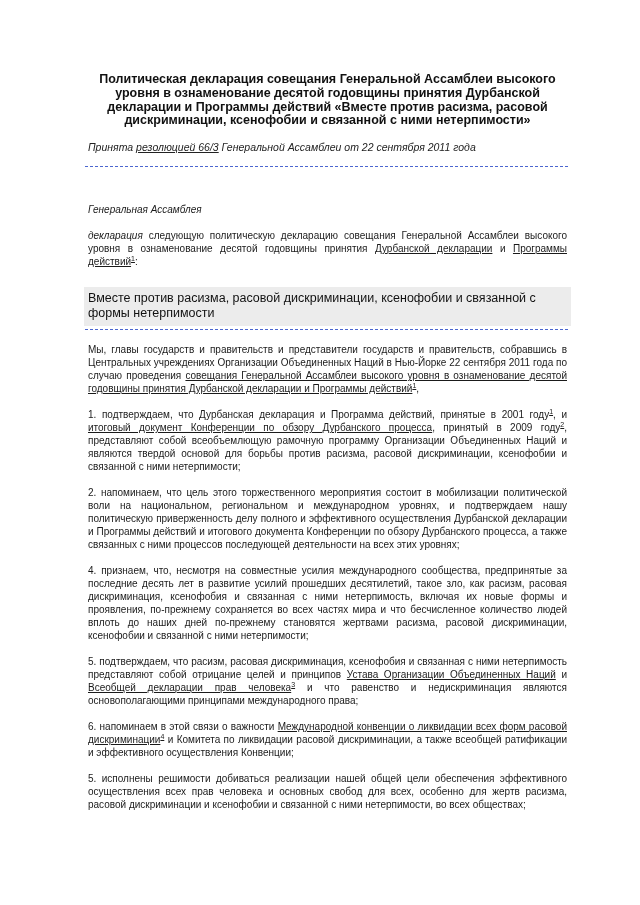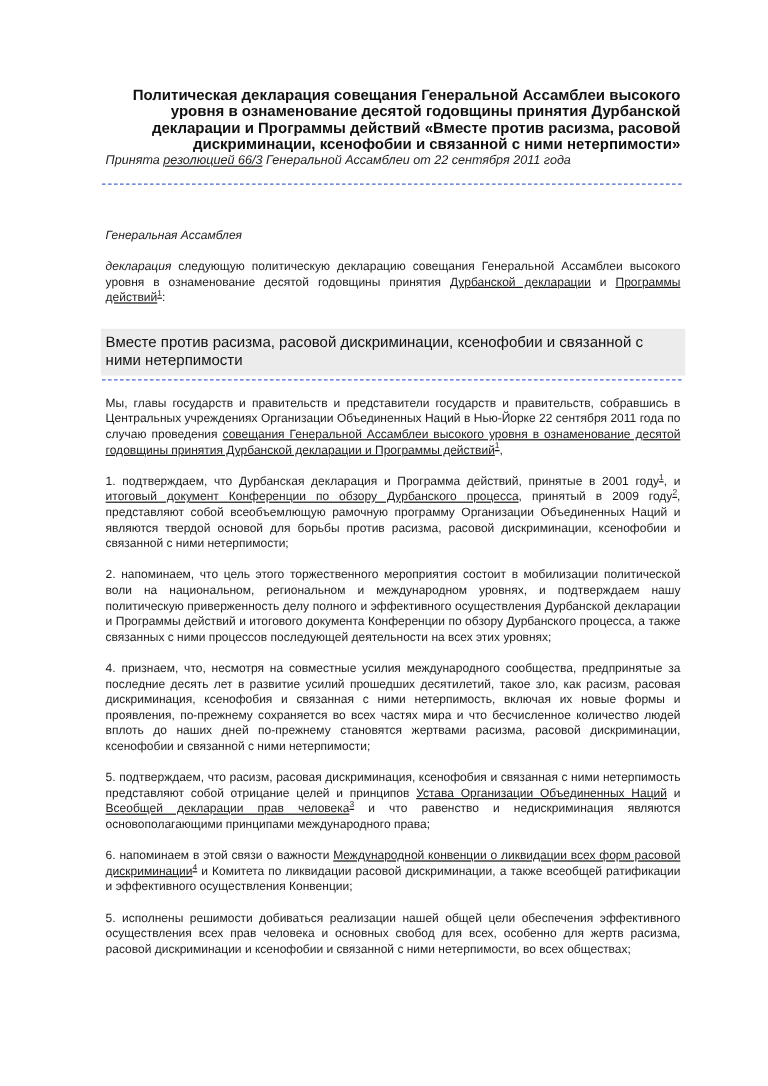--- a/index.html
+++ b/index.html
@@ -20,23 +20,24 @@
     top: 0;
     left: 88px;
     width: 479px;
   }
   .doc-title {
     margin-top: 73px;
     font-size: 12.5px;
     font-weight: bold;
     line-height: 13.8px;
     color: #111111;
-    text-align: right;
+    text-align: center;
   }
   .doc-subtitle {
+    margin-top: 13px;
     font-size: 10.5px;
     font-style: italic;
     line-height: 13px;
     color: #222222;
   }
   .divider {
     border: 0;
     border-top: 1px dashed #4b66cf;
     height: 0;
     margin: 0;
@@ -95,21 +96,21 @@
   <div class="doc-title">Политическая декларация совещания Генеральной Ассамблеи высокого уровня в ознаменование десятой годовщины принятия Дурбанской декларации и Программы действий «Вместе против расизма, расовой дискриминации, ксенофобии и связанной с ними нетерпимости»</div>
 
   <div class="doc-subtitle">Принята <a class="doc-link">резолюцией 66/3</a> Генеральной Ассамблеи от 22 сентября 2011 года</div>
 
   <hr class="divider divider-1" style="border-top-color: rgb(75, 102, 207);">
 
   <div class="assembly-label">Генеральная Ассамблея</div>
 
   <p class="body-par"><em>декларация</em> следующую политическую декларацию совещания Генеральной Ассамблеи высокого уровня в ознаменование десятой годовщины принятия <a class="doc-link">Дурбанской декларации</a> и <a class="doc-link">Программы действий</a><sup class="fn"><a>1</a></sup>:</p>
 
-  <div class="section-heading" style="background: rgb(236, 236, 236);">Вместе против расизма, расовой дискриминации, ксенофобии и связанной с ними нетерпимости</div>
+  <div class="section-heading" style="background: rgb(236, 236, 236);">Вместе против расизма, расовой дискриминации, ксенофобии и связанной с формы нетерпимости</div>
 
   <hr class="divider divider-2" style="border-top-color: rgb(75, 102, 207);">
 
   <div id="paragraphs-container">
       <p class="body-par">Мы, главы государств и правительств и представители государств и правительств, собравшись в Центральных учреждениях Организации Объединенных Наций в Нью-Йорке 22 сентября 2011 года по случаю проведения <a class="doc-link">совещания Генеральной Ассамблеи высокого уровня в ознаменование десятой годовщины принятия Дурбанской декларации и Программы действий</a><sup class="fn"><a>1</a></sup>,</p>
       <p class="body-par">1. подтверждаем, что Дурбанская декларация и Программа действий, принятые в 2001 году<sup class="fn"><a>1</a></sup>, и <a class="doc-link">итоговый документ Конференции по обзору Дурбанского процесса</a>, принятый в 2009 году<sup class="fn"><a>2</a></sup>, представляют собой всеобъемлющую рамочную программу Организации Объединенных Наций и являются твердой основой для борьбы против расизма, расовой дискриминации, ксенофобии и связанной с ними нетерпимости;</p>
       <p class="body-par">2. напоминаем, что цель этого торжественного мероприятия состоит в мобилизации политической воли на национальном, региональном и международном уровнях, и подтверждаем нашу политическую приверженность делу полного и эффективного осуществления Дурбанской декларации и Программы действий и итогового документа Конференции по обзору Дурбанского процесса, а также связанных с ними процессов последующей деятельности на всех этих уровнях;</p>
       <p class="body-par">4. признаем, что, несмотря на совместные усилия международного сообщества, предпринятые за последние десять лет в развитие усилий прошедших десятилетий, такое зло, как расизм, расовая дискриминация, ксенофобия и связанная с ними нетерпимость, включая их новые формы и проявления, по-прежнему сохраняется во всех частях мира и что бесчисленное количество людей вплоть до наших дней по-прежнему становятся жертвами расизма, расовой дискриминации, ксенофобии и связанной с ними нетерпимости;</p>
       <p class="body-par">5. подтверждаем, что расизм, расовая дискриминация, ксенофобия и связанная с ними нетерпимость представляют собой отрицание целей и принципов <a class="doc-link">Устава Организации Объединенных Наций</a> и <a class="doc-link">Всеобщей декларации прав человека</a><sup class="fn"><a>3</a></sup> и что равенство и недискриминация являются основополагающими принципами международного права;</p>
       <p class="body-par">6. напоминаем в этой связи о важности <a class="doc-link">Международной конвенции о ликвидации всех форм расовой дискриминации</a><sup class="fn"><a>4</a></sup> и Комитета по ликвидации расовой дискриминации, а также всеобщей ратификации и эффективного осуществления Конвенции;</p>

